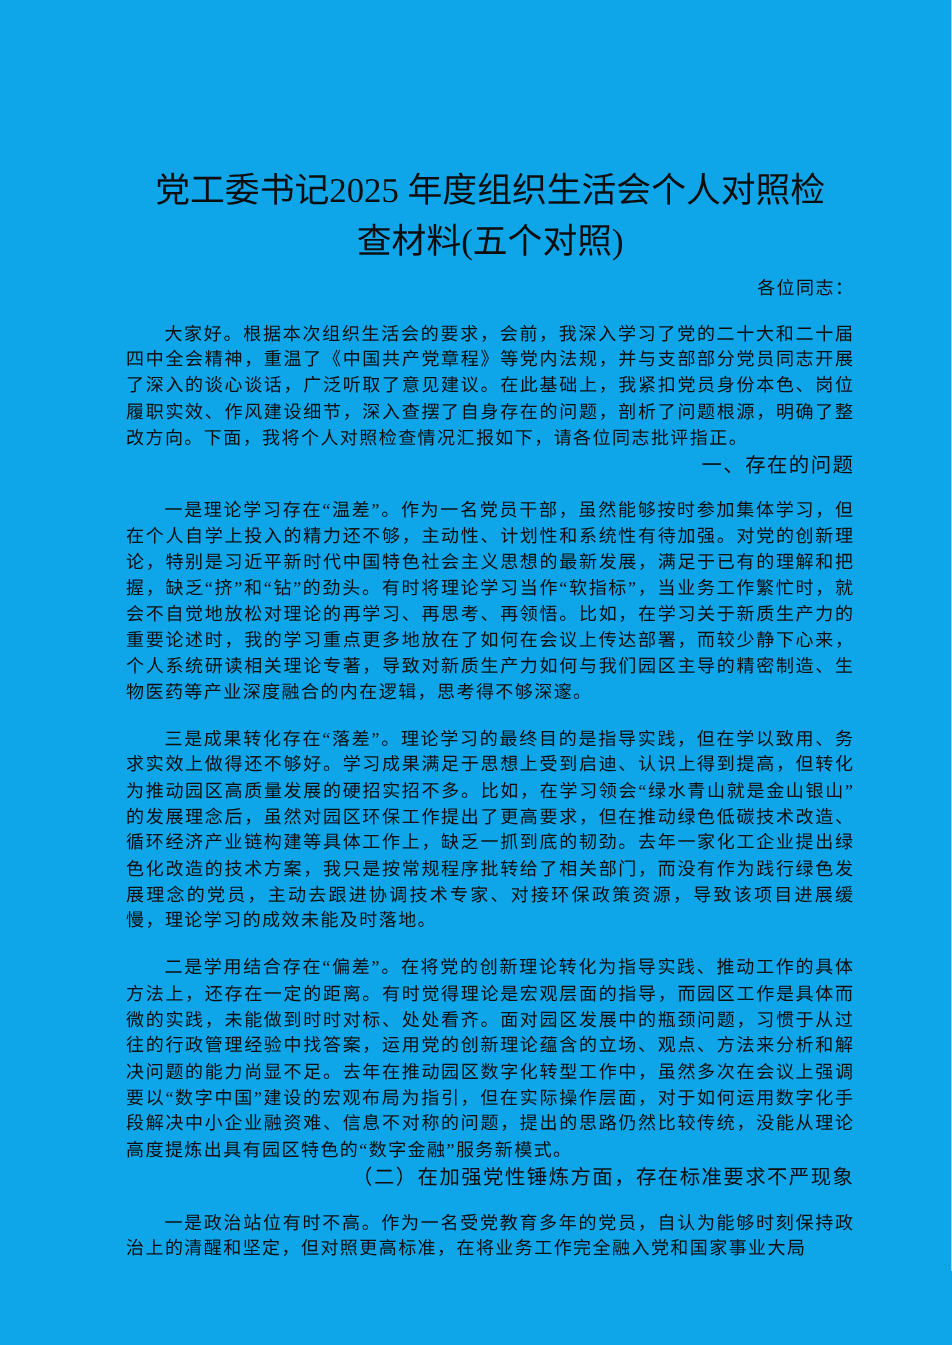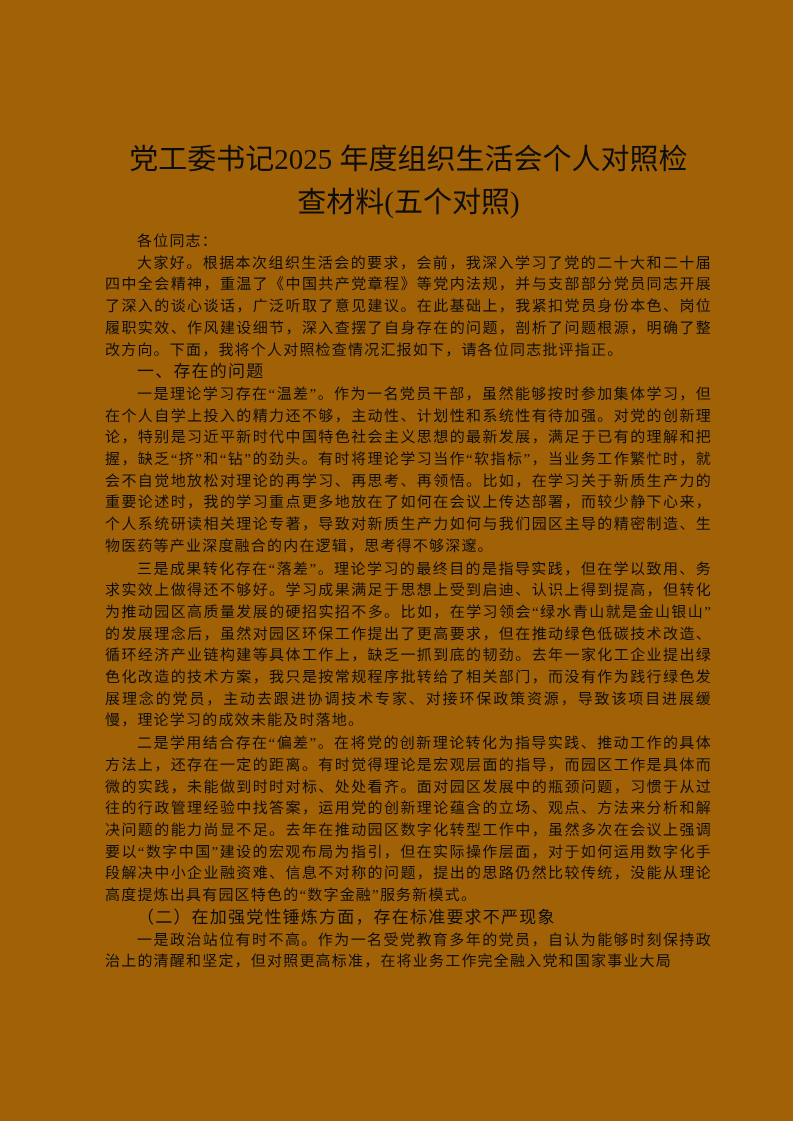--- a/index.html
+++ b/index.html
@@ -4,21 +4,21 @@
 <style>
   html, body {
     margin: 0;
     padding: 0;
     background: #ffffff;
   }
   .page {
     position: relative;
     width: 793px;
     height: 1121px;
-    background: #a16207;
+    background: #0ea5e9;
     overflow: hidden;
     color: #0d0d0d;
     font-family: "Liberation Serif", "DejaVu Serif", serif;
   }
   .content {
     position: absolute;
     left: 105px;
     top: 138px;
     width: 607px;
   }
@@ -37,23 +37,25 @@
   }
   .body-line,
   .para,
   .heading {
     margin: 0;
     padding: 0;
     font-size: 15px;
     line-height: 21.7px;
     letter-spacing: 1.2px;
     text-indent: 32px;
+    text-align: right;
   }
   .para {
     text-align: justify;
+    margin-top: 16px;
   }
   .heading {
     font-weight: normal;
     font-size: 17px;
     font-family: "Liberation Sans", "DejaVu Sans", sans-serif;
   }
   .lead {
     font-weight: normal;
     font-family: "Liberation Sans", "DejaVu Sans", sans-serif;
   }

